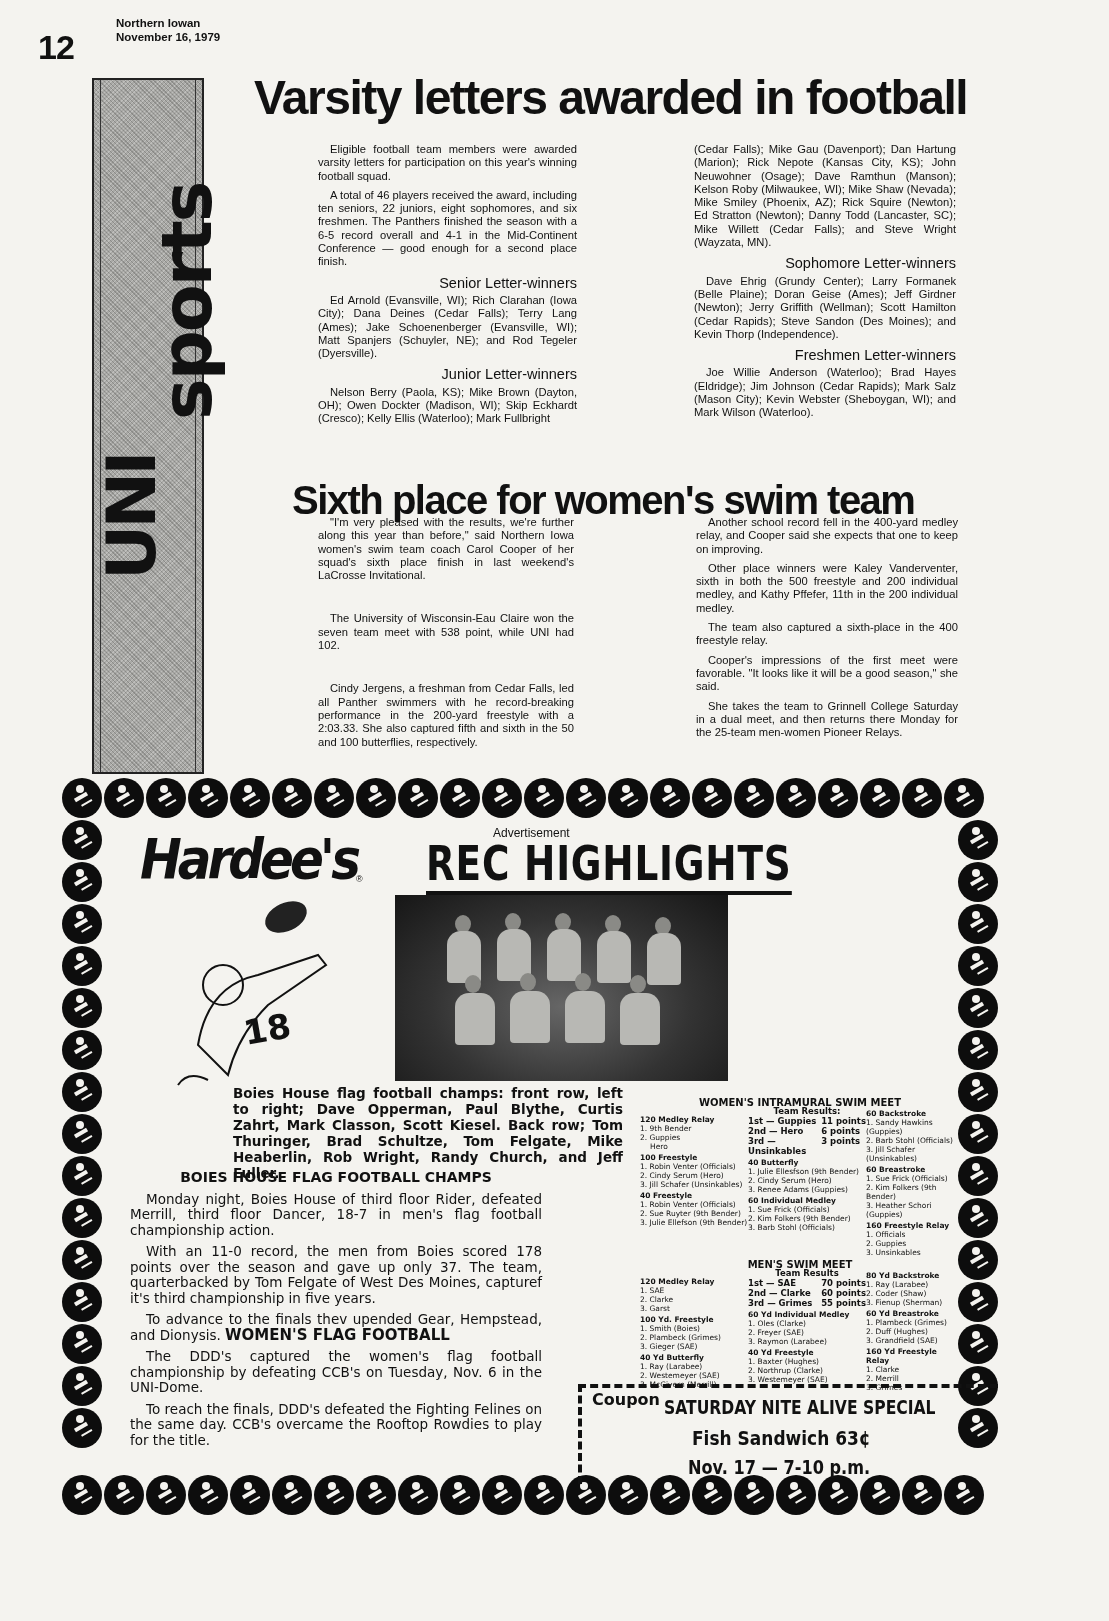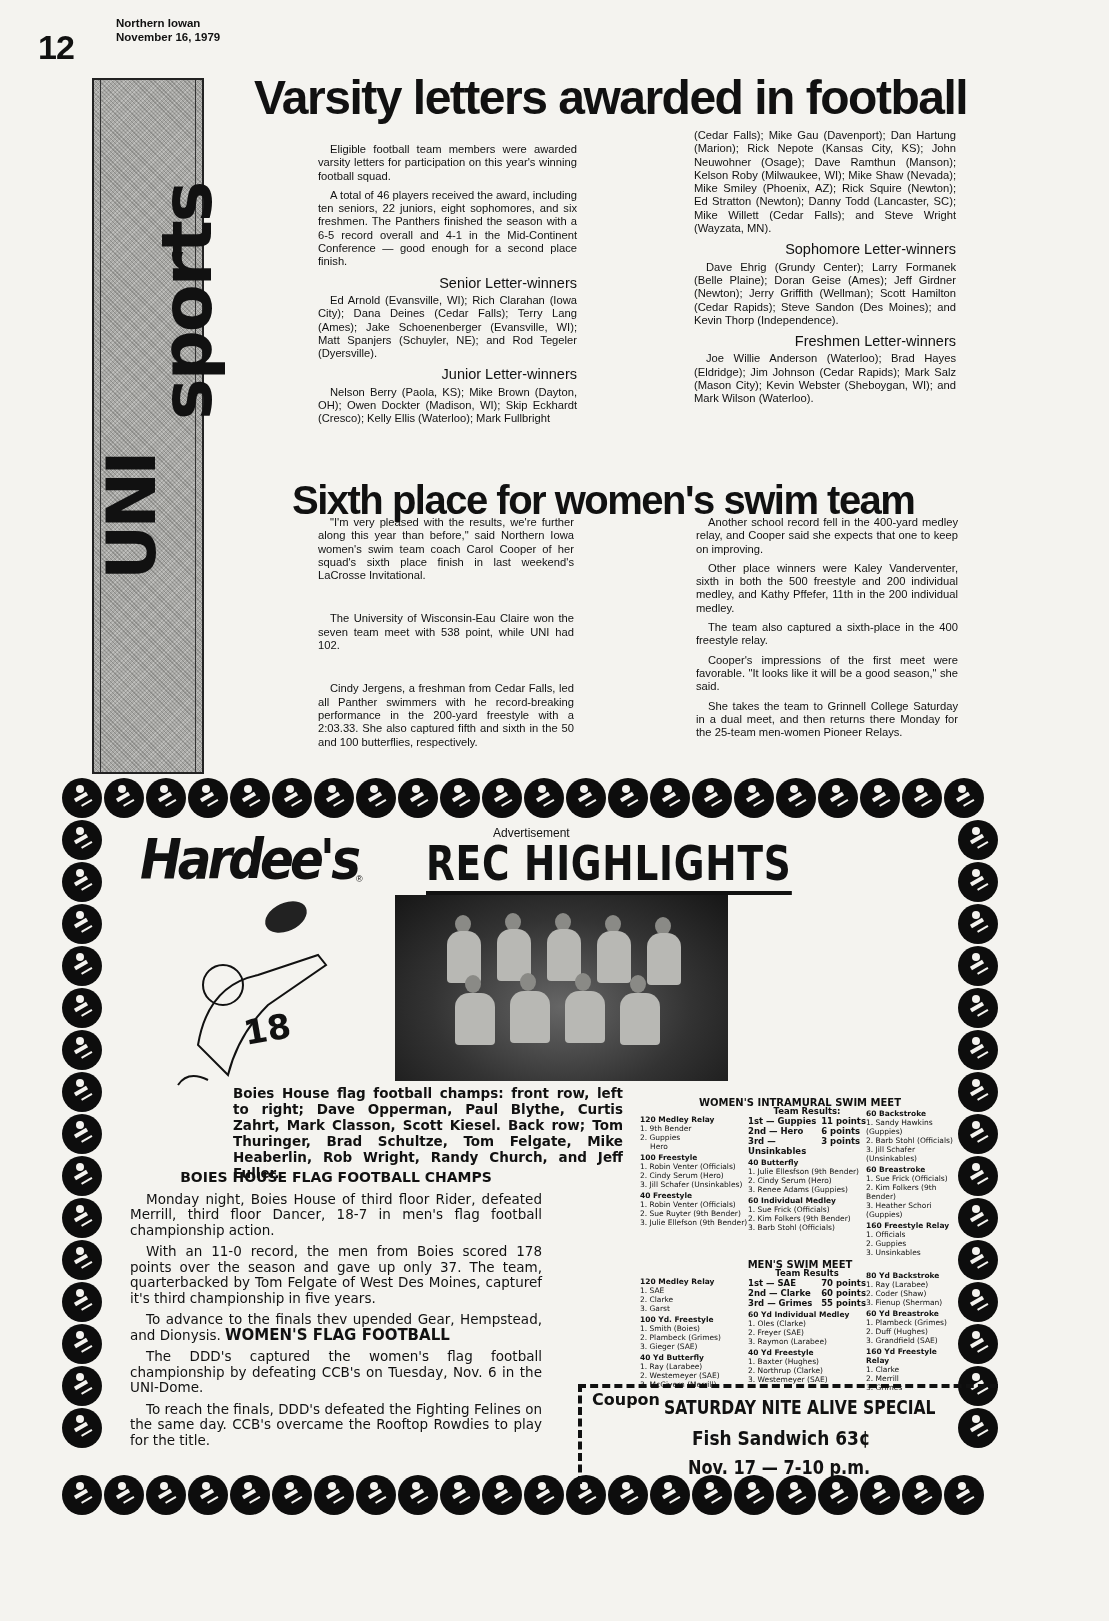--- a/index.html
+++ b/index.html
@@ -22,21 +22,21 @@
   .vert.uni { left: 92px; top: 580px; font-size: 68px; letter-spacing: -4px; }
 
   h1.headline { font-family: "Liberation Sans", sans-serif; font-weight: bold; letter-spacing: -1.5px; white-space: nowrap; }
   .hl1 { left: 254px; top: 70px; font-size: 48px; }
   .hl2 { left: 292px; top: 458px; font-size: 40px; margin-top: 20px; }
 
   .col { font-size: 11.2px; line-height: 13.3px; text-align: justify; }
   .col p { text-indent: 12px; margin-bottom: 6px; margin-left: 12px; }
   .col h3 { text-align: right; font-size: 14.5px; font-weight: normal; margin: 8px 0 4px; }
   .c1 { left: 306px; top: 143px; width: 271px; }
-  .c2 { left: 682px; top: 129px; width: 274px; }
+  .c2 { left: 682px; top: 143px; width: 274px; }
   .c3 { left: 306px; top: 516px; width: 268px; }
   .c4 { left: 684px; top: 516px; width: 274px; }
   .gap { height: 24px; }
 
   
   .icon-row { display: flex; gap: 2px; }
   .sport-icon { width: 40px; height: 40px; border-radius: 50%; background: #0d0d0d; position: relative; flex: none; }
   .sport-icon::after { content: ""; position: absolute; left: 14px; top: 7px; width: 8px; height: 8px; border-radius: 50%; background: #f4f3ef; }
   .sport-icon::before { content: ""; position: absolute; left: 12px; top: 17px; width: 14px; height: 4px; background: #f4f3ef; transform: rotate(-30deg); box-shadow: 2px 8px 0 -1px #f4f3ef; }
   .top-row { left: 62px; top: 778px; }

